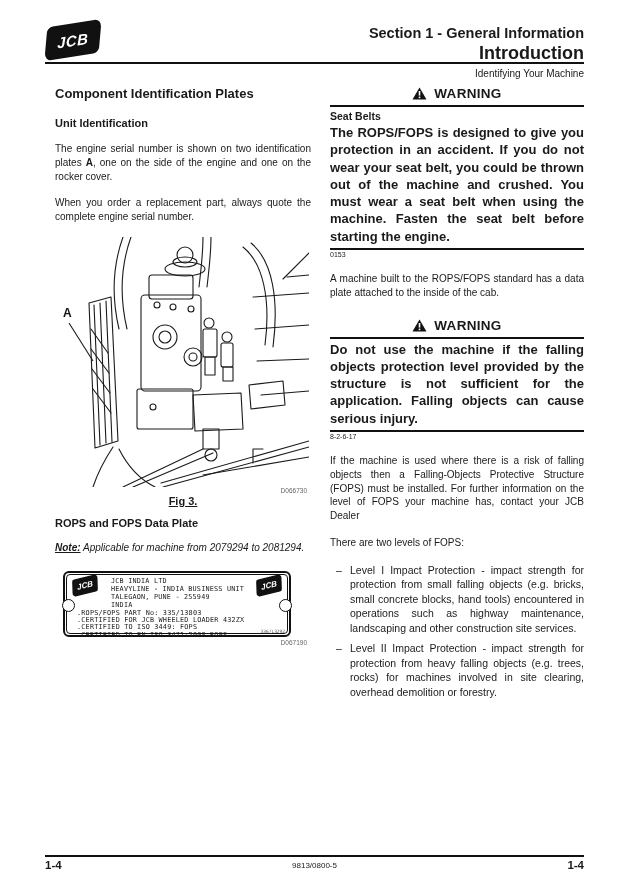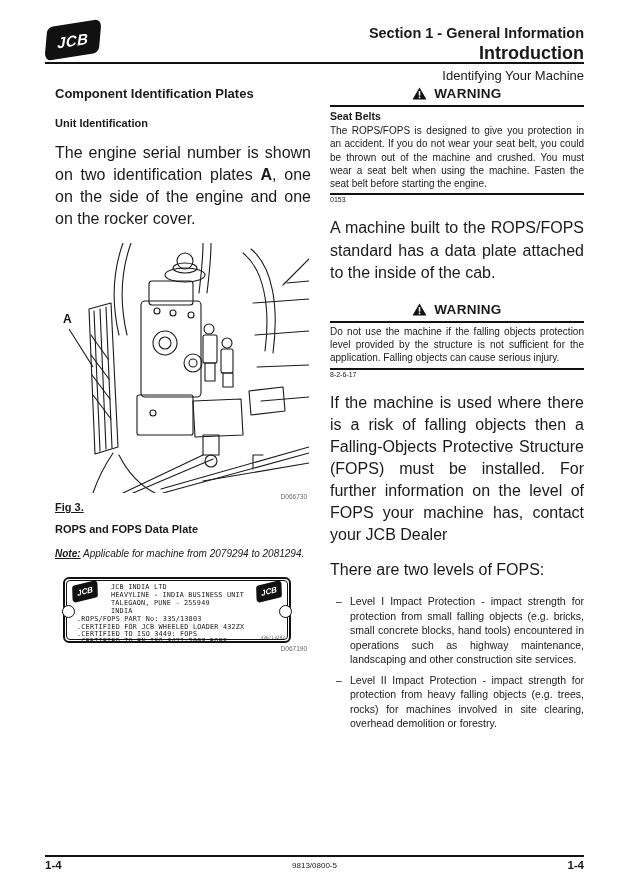--- a/index.html
+++ b/index.html
@@ -18,33 +18,33 @@
     box-shadow:0 0 0 1.5px #111;
   }
   .hdr-logo span{
     color:#fff;font-weight:bold;font-style:italic;font-size:15px;
     letter-spacing:.5px;transform:skewX(6deg);
   }
   .hdr-titles{position:absolute;right:45px;top:24px;text-align:right;line-height:1.25;}
   .hdr-title{font-size:14.5px;font-weight:bold;}
   .hdr-sub{font-size:18px;font-weight:bold;}
   .hdr-rule{position:absolute;left:45px;right:45px;top:62px;height:2px;background:#111;}
-  .hdr-crumb{position:absolute;right:45px;top:68px;font-size:13px;}
+  .hdr-crumb{position:absolute;right:45px;top:68px;font-size:10px;}
   
   .col-left{position:absolute;left:55px;top:86px;width:256px;}
   .col-right{position:absolute;left:330px;top:84px;width:254px;}
   .h1{font-size:13px;font-weight:bold;margin:0 0 16px 0;}
   .h2{font-size:11px;font-weight:bold;margin:0 0 13px 0;}
-  .body-p{font-size:16px;line-height:1.38;text-align:justify;margin:0 0 13px 0;}
+  .body-p{font-size:10px;line-height:1.38;text-align:justify;margin:0 0 13px 0;}
   .note-p{font-size:10px;font-style:italic;margin:4px 0 18px 0;}
   .note-p b{font-weight:bold;text-decoration:underline;}
   
   .figure{margin:6px 0 8px 0;}
   .fig-code{font-size:6.5px;color:#666;text-align:right;margin:0 4px 1px 0;}
-  .fig-cap{font-size:11px;font-weight:bold;margin:0 0 10px 0;text-decoration:underline;}
+  .fig-cap{font-size:11px;font-weight:bold;text-align:center;margin:0 0 10px 0;text-decoration:underline;}
   .engine-svg{display:block;margin:0 auto;}
   
   .plate{
     position:relative;width:228px;height:66px;margin:2px 0 2px 8px;
     border:2px solid #111;border-radius:6px;background:#fff;
     box-sizing:border-box;
   }
   .plate-inner{position:absolute;inset:1px;border:1px solid #111;border-radius:4px;}
   .plate-logo{
     position:absolute;width:26px;height:17px;background:#111;
@@ -72,21 +72,21 @@
   .plate-small{position:absolute;right:4px;bottom:1px;font-size:4.5px;color:#555;
     font-family:"DejaVu Sans Mono",monospace;}
   
   .warn{margin:0 0 14px 0;}
   .warn-title{
     display:flex;align-items:center;justify-content:center;gap:7px;
     font-size:13.5px;font-weight:bold;letter-spacing:.3px;padding:2px 0 4px 0;
   }
   .warn-rule{height:2px;background:#111;}
   .warn-sub{font-size:10.5px;font-weight:bold;margin:3px 0 1px 0;}
-  .warn-body{font-size:10px;font-weight:normal;line-height:1.33;text-align:justify;margin:2px 0 3px 0;}
+  .warn-body{font-size:13px;font-weight:bold;line-height:1.33;text-align:justify;margin:2px 0 3px 0;}
   .warn-code{font-size:7px;margin:1px 0 0 0;}
   
   .fops-list{margin:2px 0 0 6px;}
   .fops-item{
     display:flex;font-size:10.5px;line-height:1.38;text-align:justify;margin:0 0 6px 0;
   }
   .fops-item .dash{flex:0 0 14px;}
   .fops-item .btxt b{font-weight:normal;}
   
   .ftr-rule{position:absolute;left:45px;right:45px;top:855px;height:1.5px;background:#111;}
@@ -109,20 +109,21 @@
   </div>
   <div class="hdr-rule"></div>
   <div class="hdr-crumb">Identifying Your Machine</div>
 
   <div class="col-left">
     <div class="h1">Component Identification Plates</div>
     <div class="h2">Unit Identification</div>
 
     <p class="body-p"><span>The engine serial number is shown on two identification plates </span><b>A</b><span>, one on the side of the engine and one on the rocker cover.</span></p>
 
+    <p class="body-p">When you order a replacement part, always quote the complete engine serial number.</p>
 
     <div class="figure">
       <svg class="engine-svg" width="252" height="250" viewBox="0 0 252 250">
         <g fill="none" stroke="#1a1a1a" stroke-width="1.1" stroke-linecap="round" stroke-linejoin="round">
 
           <path d="M66,0 C56,28 54,58 62,92"></path>
           <path d="M74,0 C64,28 62,58 70,92"></path>
           <path d="M146,0 C146,18 144,32 142,50"></path>
           <path d="M154,0 C154,18 152,32 150,50"></path>
           <path d="M186,10 C206,26 214,62 208,108"></path>

